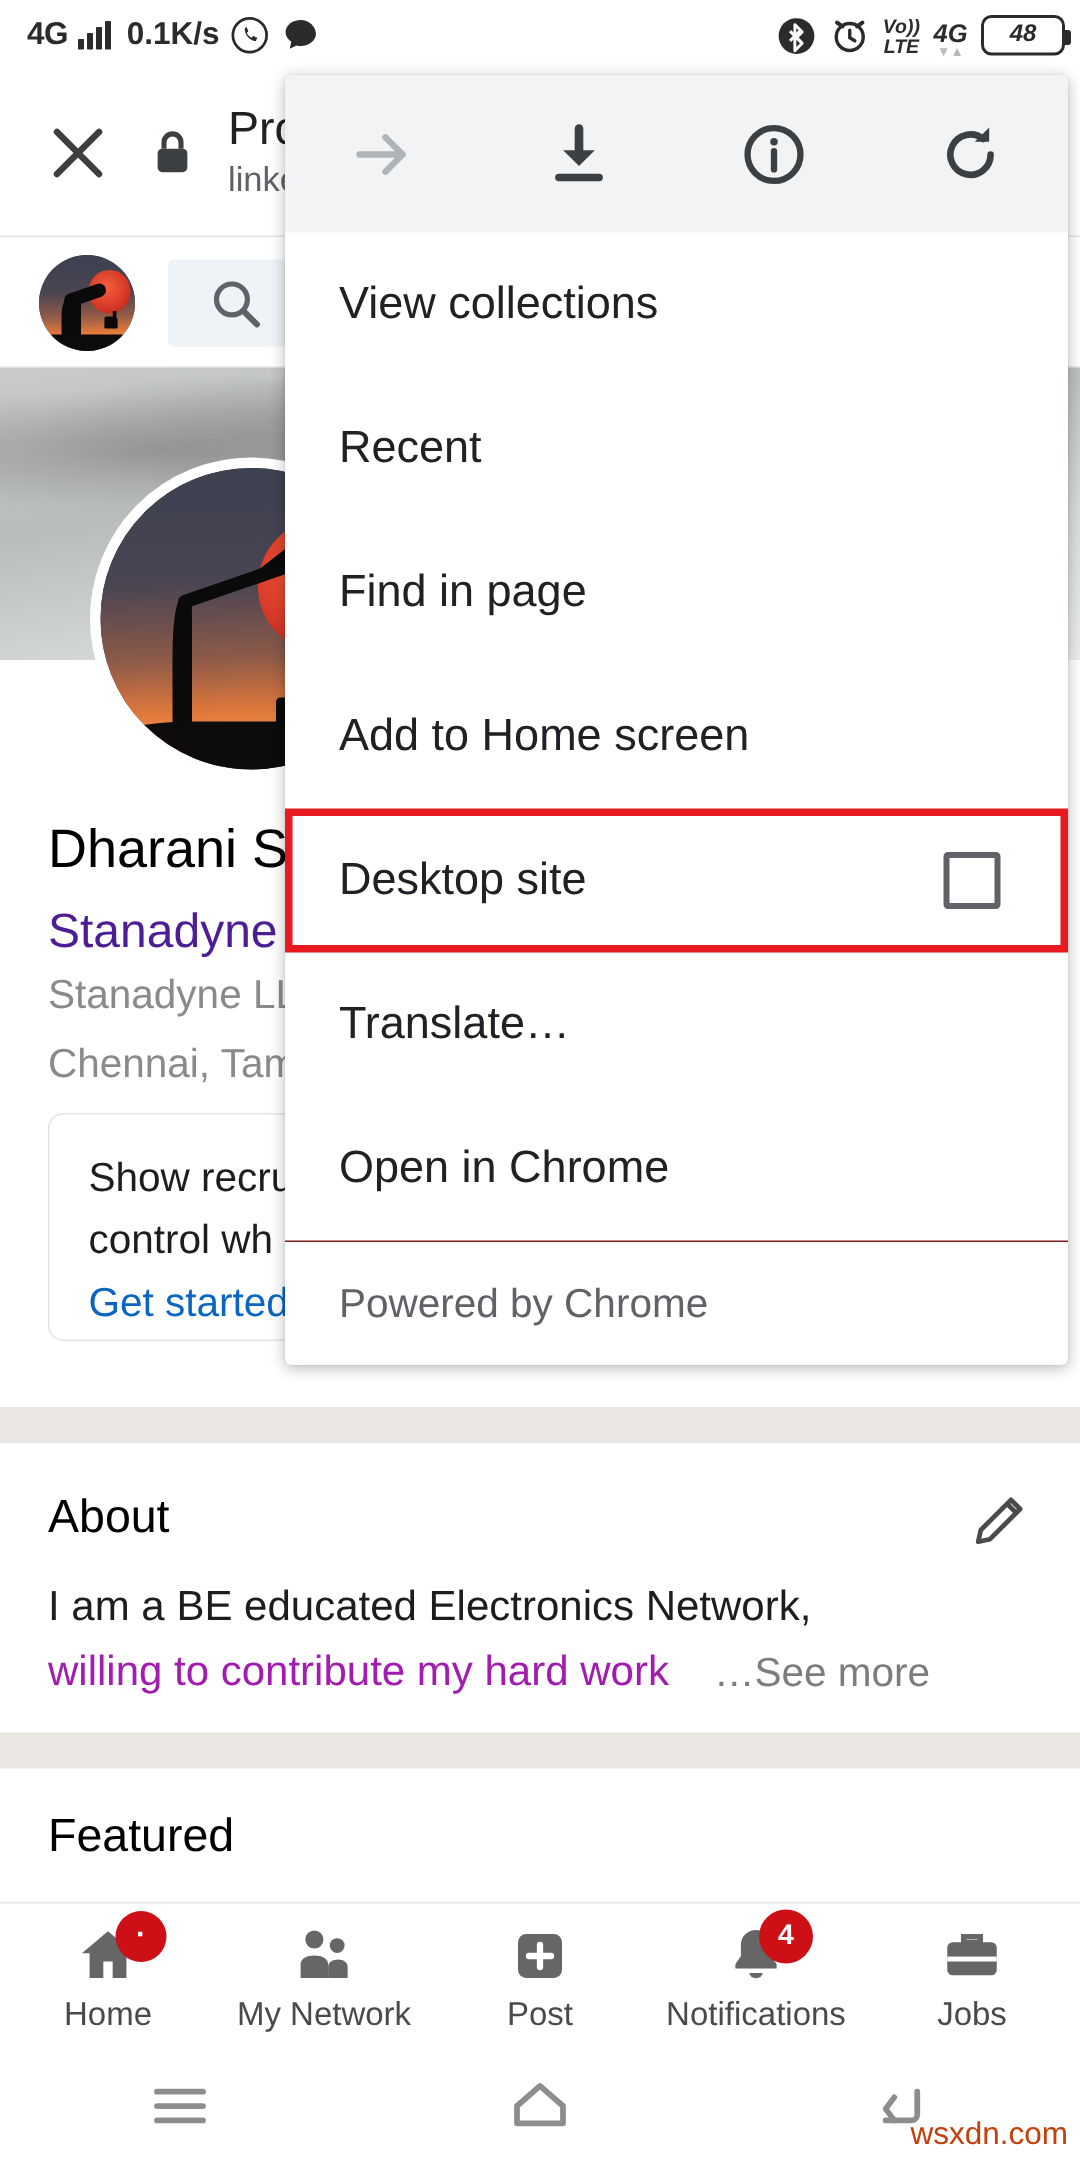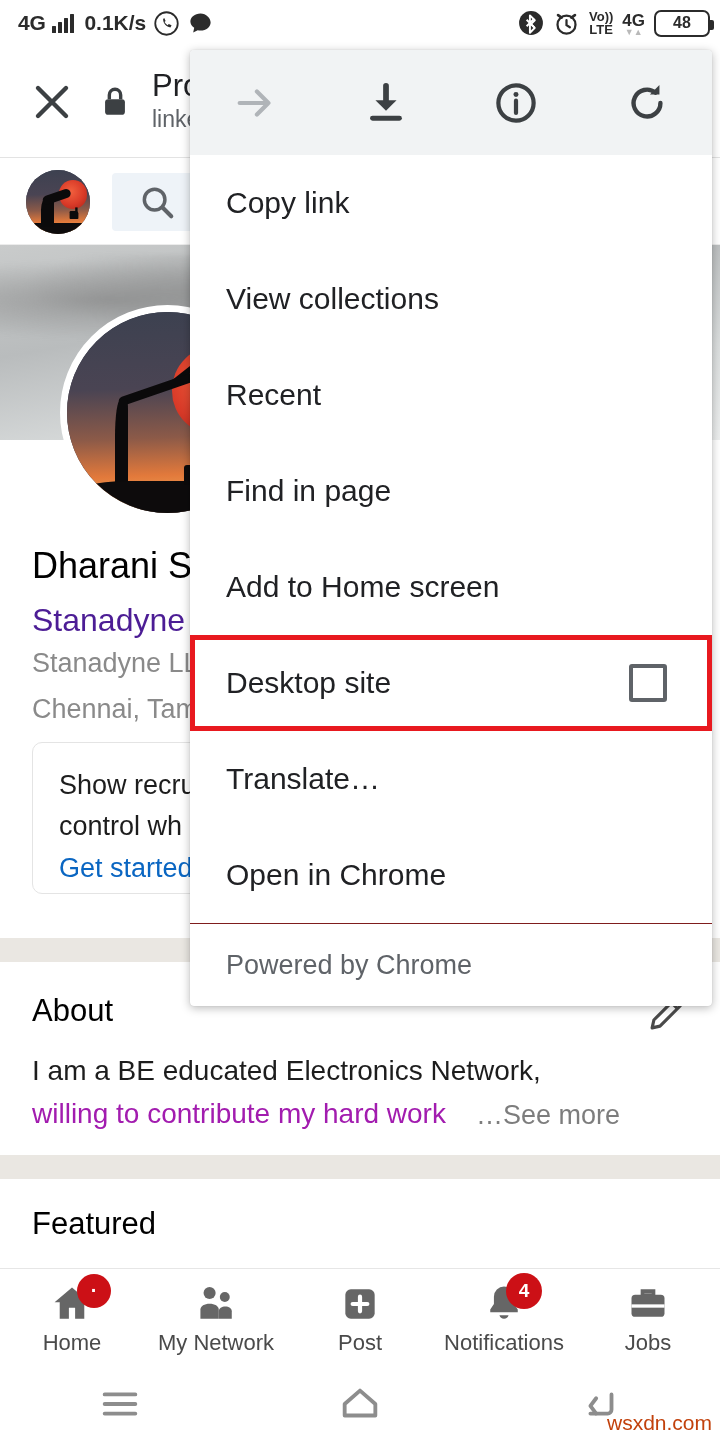--- a/index.html
+++ b/index.html
@@ -20,21 +20,21 @@
   }
   .sb-left{ display:flex; align-items:center; gap:7px; }
   .sb-4g{ font-size:21px; font-weight:bold; letter-spacing:-.3px;}
   .sig{ display:flex; align-items:flex-end; gap:2px; height:19px;}
   .sig i{ display:block; width:4px; background:#2b2b2b; border-radius:.5px;}
   .sig i:nth-child(1){height:7px;} .sig i:nth-child(2){height:11px;}
   .sig i:nth-child(3){height:15px;} .sig i:nth-child(4){height:19px;}
   .sb-speed{ font-size:21px; font-weight:bold; margin-left:3px;}
   .sb-center{ position:absolute; left:0; right:0; text-align:center;
     font-size:22px; font-weight:bold; pointer-events:none;}
-  .sb-right{ margin-left:auto; display:flex; align-items:center; gap:9px;}
+  .sb-right{ margin-left:auto; display:flex; align-items:flex-end; gap:9px;font-style:italic;}
   .volte{ display:flex; flex-direction:column; align-items:center; line-height:1;
     font-size:12px; font-weight:bold;}
   .volte .v1{font-size:13px;} .volte .v2{font-size:13px;}
   .sb-4g2{ font-size:17px; font-weight:bold; }
   .arrows{ display:block; font-size:9px; color:#b9b9b9; line-height:6px; text-align:center;}
   .batt{ position:relative; width:56px; height:27px; border:2.5px solid #2b2b2b;
     border-radius:7px; display:flex; align-items:center; justify-content:center;
     font-size:16px; font-weight:bold; }
   .batt:after{ content:""; position:absolute; right:-6px; top:8px; width:4px; height:10px;
     background:#2b2b2b; border-radius:0 2px 2px 0;}
@@ -410,23 +410,20 @@
     <div class="menu-ic">
       <svg width="46" height="46" viewBox="0 0 24 24">
           <path d="M19 12a7 7 0 11-2.6-5.4" fill="none" stroke="#3c4043" stroke-width="2.3" stroke-linecap="round"></path>
           <path d="M18.5 2.6v5h-5z" fill="#3c4043"></path>
         </svg>
     </div>
   </div>
 
   <div class="menu-items">
     <div class="menu-item">
-      <span>Copy link</span>
-    </div>
-    <div class="menu-item">
       <span>View collections</span>
     </div>
     <div class="menu-item">
       <span>Recent</span>
     </div>
     <div class="menu-item">
       <span>Find in page</span>
     </div>
     <div class="menu-item">
       <span>Add to Home screen</span>

